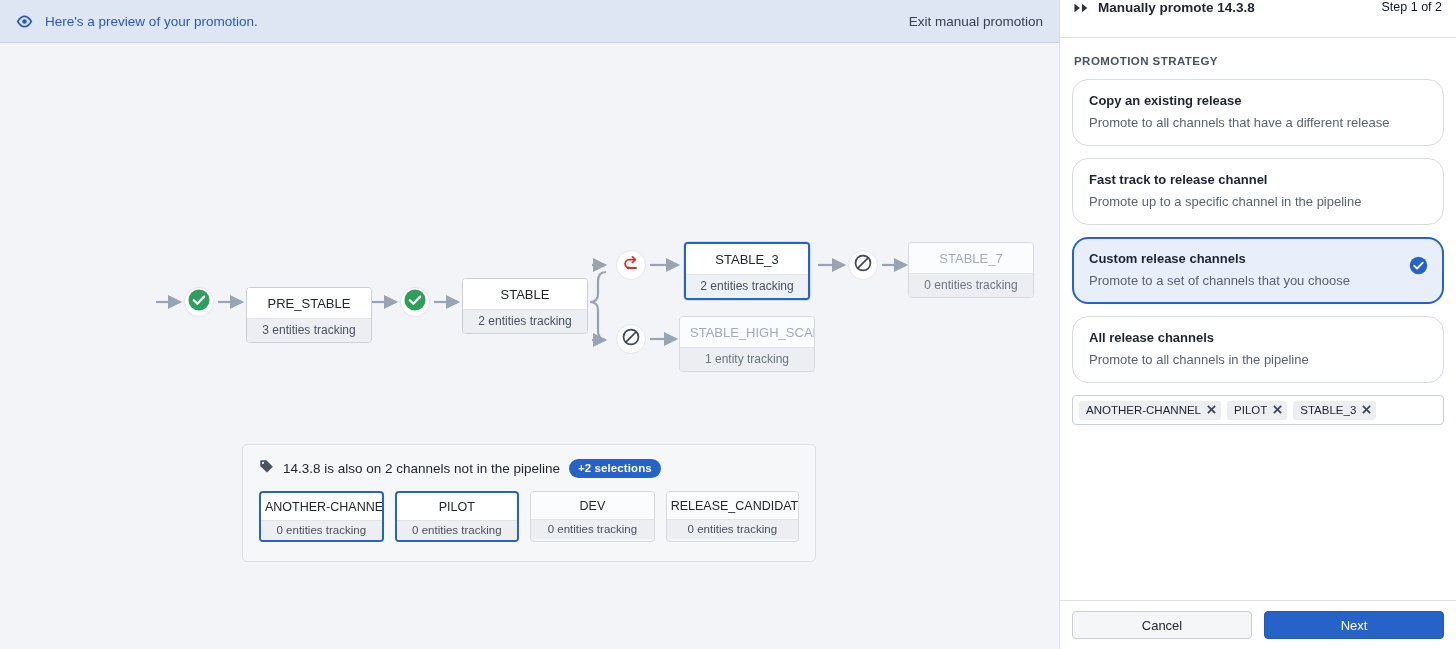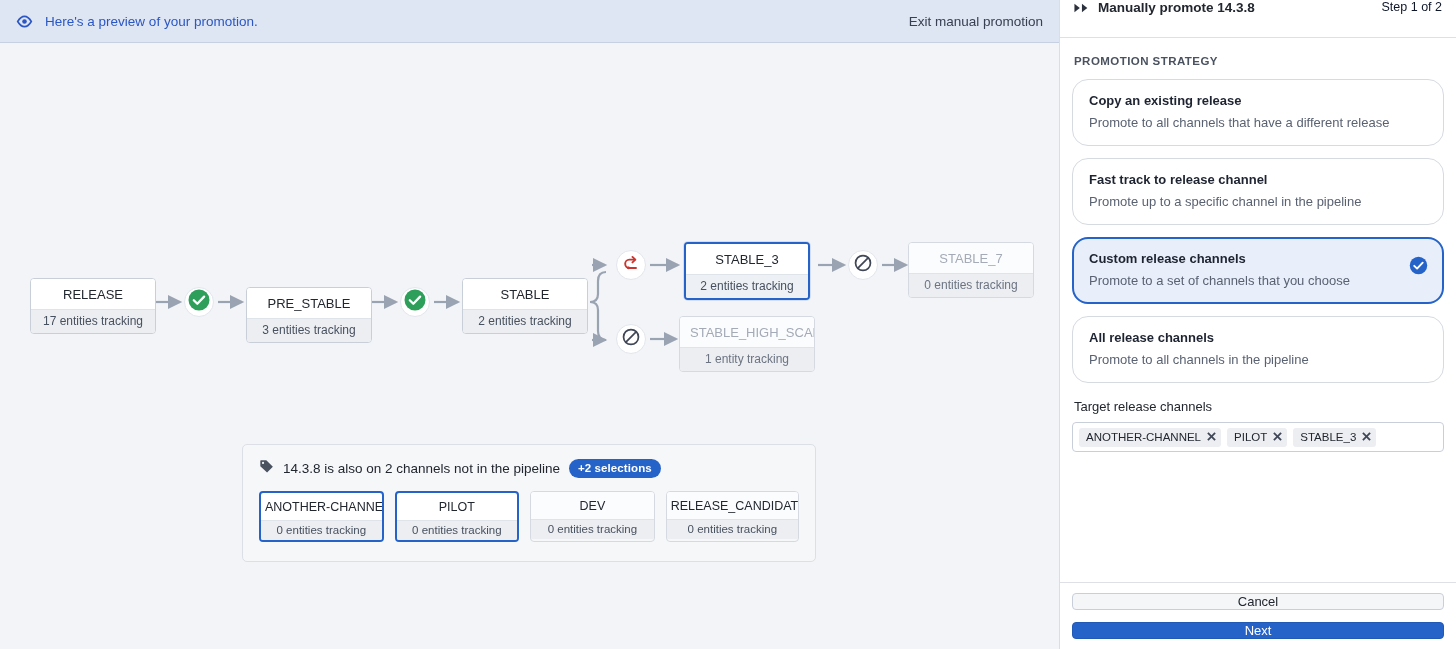--- a/index.html
+++ b/index.html
@@ -170,21 +170,21 @@
     font-size: 11.5px; color: #22272f;
     padding: 3px 5px 4px 7px;
     display: flex; align-items: center; gap: 6px;
     white-space: nowrap;
   }
   .chip-x { width: 9px; height: 9px; display: block; cursor: pointer; }
 
   .rp-footer {
     border-top: 1px solid #dde1e7;
     padding: 10px 12px;
-    display: flex; gap: 12px; flex-direction: column;
+    display: flex; gap: 12px;
   }
   .btn {
     flex: 1; height: 28px;
     border-radius: 4px;
     font-size: 13px;
     display: flex; align-items: center; justify-content: center;
     cursor: pointer;
   }
   .btn-cancel { background: #f5f6f8; border: 1px solid #c9cfd9; color: #22272f; }
   .btn-next { background: #2563c9; border: 1px solid #2159b7; color: #fff; }
@@ -233,24 +233,20 @@
 
         <line x1="650" y1="222" x2="678" y2="222" stroke="#9aa3b2" stroke-width="2.2" marker-end="url(#ah)"></line>
 
         <line x1="818" y1="222" x2="844" y2="222" stroke="#9aa3b2" stroke-width="2.2" marker-end="url(#ah)"></line>
 
         <line x1="882" y1="222" x2="906" y2="222" stroke="#9aa3b2" stroke-width="2.2" marker-end="url(#ah)"></line>
 
         <line x1="650" y1="296" x2="676" y2="296" stroke="#9aa3b2" stroke-width="2.2" marker-end="url(#ah)"></line>
       </svg>
 
-      <div class="node" style="left:30px; top:235px; width:126px;">
-        <div class="node-title">RELEASE</div>
-        <div class="node-sub">17 entities tracking</div>
-      </div>
 
       <div class="node" style="left:246px; top:244px; width:126px;">
         <div class="node-title">PRE_STABLE</div>
         <div class="node-sub">3 entities tracking</div>
       </div>
 
       <div class="node" style="left:462px; top:235px; width:126px;">
         <div class="node-title">STABLE</div>
         <div class="node-sub">2 entities tracking</div>
       </div>
@@ -387,21 +383,20 @@
             <path d="M6.6 12.4 L10.2 15.9 L17.3 8.4" fill="none" stroke="#fff" stroke-width="2.4" stroke-linecap="round" stroke-linejoin="round"></path>
           </svg>
         </span>
       </div>
 
       <div class="strat">
         <div class="strat-title">All release channels</div>
         <div class="strat-desc">Promote to all channels in the pipeline</div>
       </div>
 
-      <div class="field-label">Target release channels</div>
       <div class="chips-input">
         <span class="chip">
           <span>ANOTHER-CHANNEL</span>
           <span>
             <svg class="chip-x" viewBox="0 0 10 10">
               <line x1="1" y1="1" x2="9" y2="9" stroke="#3f4656" stroke-width="2"></line>
               <line x1="9" y1="1" x2="1" y2="9" stroke="#3f4656" stroke-width="2"></line>
             </svg>
           </span>
         </span>

